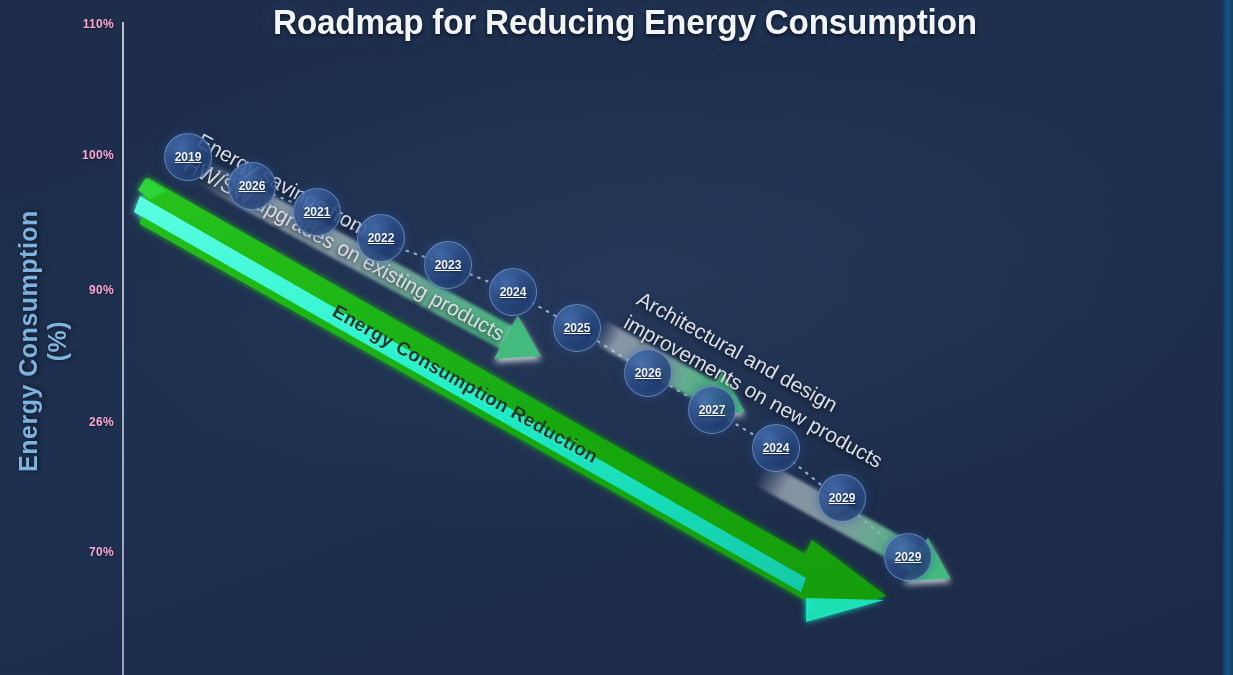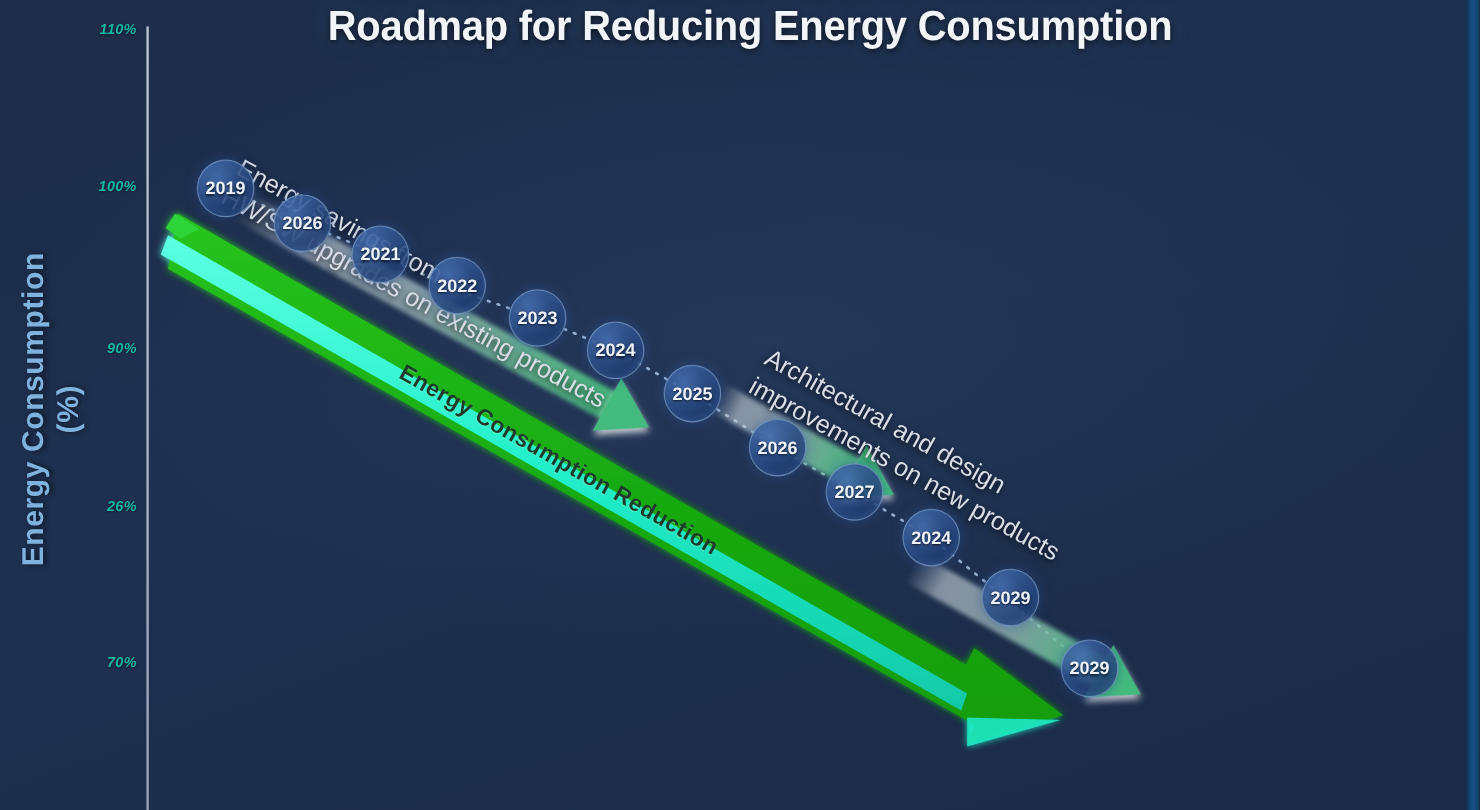--- a/index.html
+++ b/index.html
@@ -21,24 +21,23 @@
   }
 
   
   .axis-line{
     position:absolute;left:122px;top:22px;width:2px;height:653px;
     background:linear-gradient(180deg,#d7dde6,#aab6c6);
     opacity:.85;
   }
   .tick{
     position:absolute;right:0;transform:translateY(-50%);
-    color:#14b8a6;font-size:12px;font-weight:700;letter-spacing:.3px;
+    color:#f9a8d4;font-size:12px;font-weight:700;letter-spacing:.3px;
     text-shadow:0 1px 2px rgba(0,0,0,.5);
     white-space:nowrap;
-    font-style:italic;
   }
   .ticks{position:absolute;left:0;top:0;width:114px;height:675px;}
   .ylabel{
     position:absolute;left:-92px;top:312px;width:270px;
     transform:rotate(-90deg);transform-origin:50% 50%;
     text-align:center;color:#7fb3dd;font-size:25px;font-weight:700;
     letter-spacing:.5px;text-shadow:0 2px 4px rgba(0,0,0,.55);
   }
 
   
@@ -57,22 +56,23 @@
   .dots{position:absolute;inset:0;pointer-events:none;}
 
   
   .bubble{
     position:absolute;width:46px;height:46px;border-radius:50%;
     transform:translate(-50%,-50%);
     background:radial-gradient(circle at 35% 30%, rgba(70,110,175,.92), rgba(30,58,110,.88) 62%, rgba(26,48,92,.78) 100%);
     border:1px solid rgba(150,185,225,.55);
     box-shadow:0 0 10px rgba(40,80,150,.55), inset 0 0 12px rgba(90,140,210,.35);
     display:flex;align-items:center;justify-content:center;
-    color:#eef3fa;font-size:15px;font-weight:700;
+    color:#eef3fa;font-size:12px;font-weight:700;
     text-shadow:0 1px 2px rgba(0,0,0,.7);
+    text-decoration:underline;
   }
 
   
   .anno-arrow{position:absolute;transform-origin:0 50%;}
   .anno-arrow .shaft{
     position:absolute;left:0;top:50%;transform:translateY(-50%);
     height:26px;border-radius:3px;
     background:linear-gradient(90deg, rgba(190,200,210,.0) 0%, rgba(196,205,214,.62) 16%, rgba(170,195,195,.72) 48%, rgba(105,190,150,.88) 78%, rgba(70,185,125,.95) 100%);
     filter:blur(1.6px);
   }

